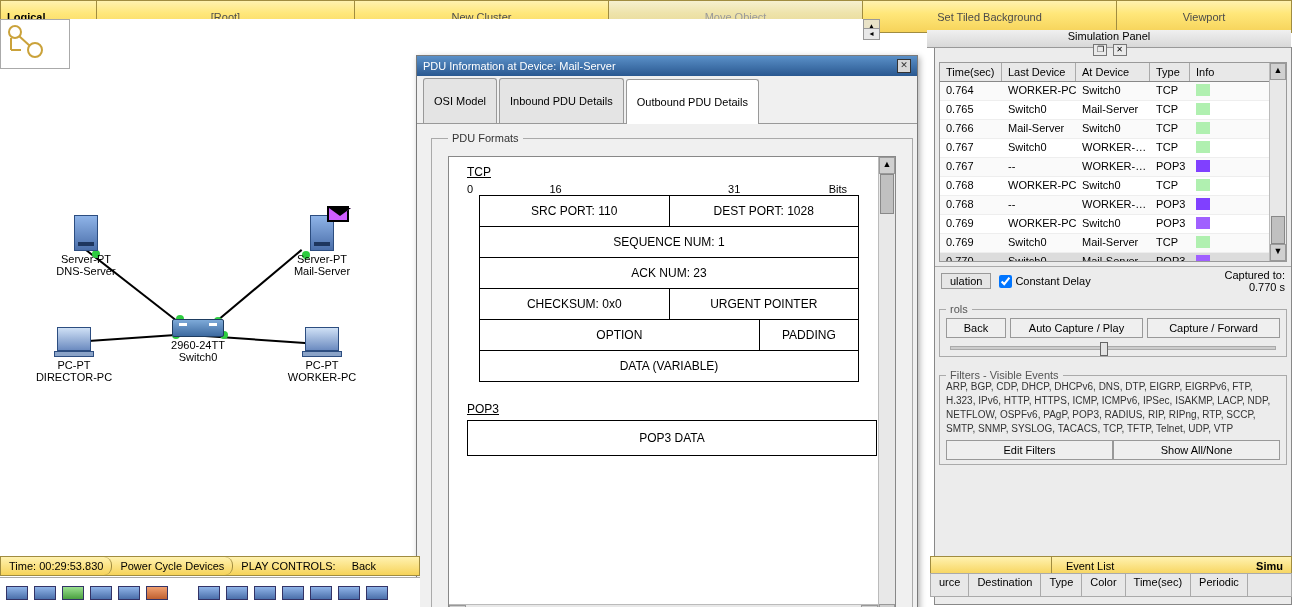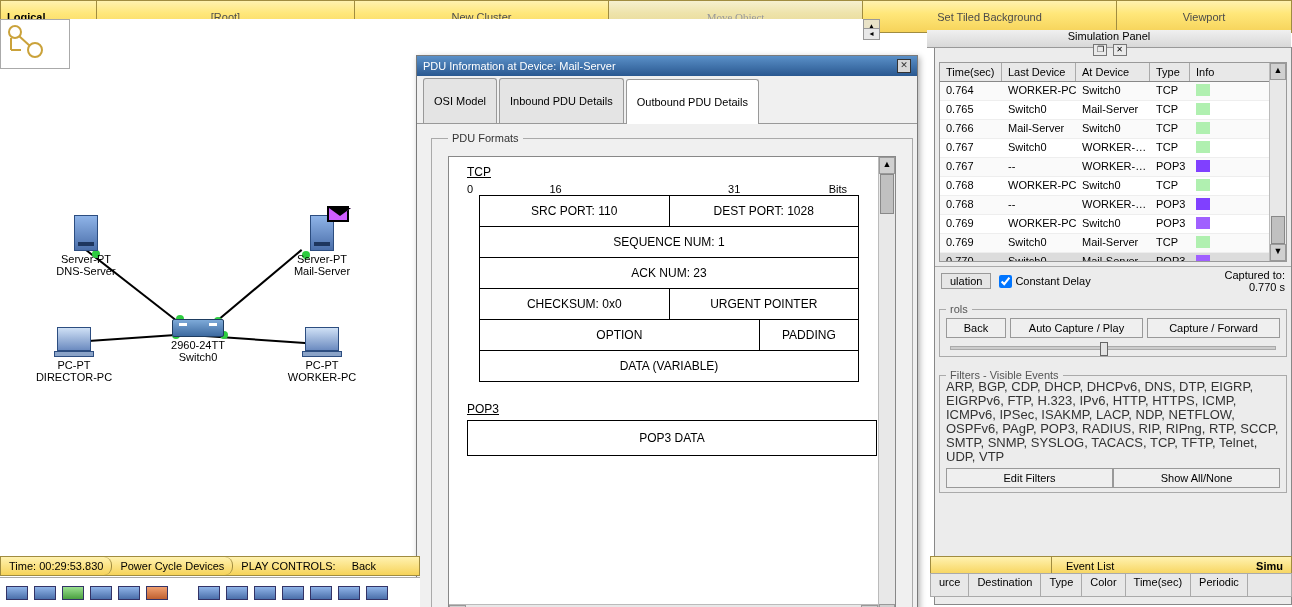--- a/index.html
+++ b/index.html
@@ -2,21 +2,21 @@
 <html><head>
 <meta charset="utf-8">
 <style>
 * { box-sizing: border-box; margin: 0; padding: 0; font-family: "Segoe UI", Tahoma, Arial, sans-serif; font-size: 11px; }
 html, body { width: 1292px; height: 607px; overflow: hidden; background: #ffffff; }
 
 
 .top-bar { display: flex; height: 33px; border: 1px solid #a08c40; }
 .top-bar .cell { border-right: 1px solid #a08c40; display: flex; align-items: center; justify-content: center; color: #4b4b4b; cursor: pointer; background: linear-gradient(#fff2b0,#ffe77a 40%,#f6d35a); }
 .top-bar .cell.bold { font-weight: bold; color:#000; }
-.top-bar .cell.greyed { color:#999; background: linear-gradient(#f6f0d0,#eee3aa 40%,#e6d690); font-family: Liberation Serif, serif; }
+.top-bar .cell.greyed { color:#999; background: linear-gradient(#f6f0d0,#eee3aa 40%,#e6d690); }
 .top-bar .cell.last { border-right:none; }
 
 
 .workspace { position:absolute; top:19px; left:0; right:0; bottom:0; }
 .canvas { position:absolute; top:0; left:0; width:880px; height:557px; background:#fff; }
 .canvas-scroll-btn { position:absolute; top:0; right:0; width:17px; height:17px; background:#e9e3c8; border:1px solid #999; font-size:10px; text-align:center; line-height:14px; }
 
 
 .tool-box { position:absolute; top:0; left:0; width:70px; height:50px; border:1px solid #aaa; display:flex; align-items:flex-start; justify-content:flex-start; padding:4px; }
 .hier-icon { width:40px; height:36px; }
@@ -83,21 +83,21 @@
 .sim-row-strip label{ display:flex; align-items:center; gap:3px; }
 .capture-info{ margin-left:auto; text-align:right; font-size:11px; }
 
 .sim-group{ margin:4px; border:1px solid #aaa; padding:4px 6px; position:relative; }
 .sim-group-label{ position:absolute; top:-7px; left:6px; background:#ececec; padding:0 4px; font-size:11px; color:#555; }
 .play-row{ display:flex; gap:4px; margin-top:4px; }
 .play-row .btn{ flex:1; border:1px solid #999; background:#efefef; padding:3px 0; text-align:center; cursor:pointer; }
 .slider-track{ margin:8px 4px 2px; height:4px; background:#ccc; position:relative; border:1px solid #aaa; }
 .slider-thumb{ position:absolute; top:-5px; left:46%; width:8px; height:14px; background:#e4e4e4; border:1px solid #666; }
 
-.filter-text{ font-size:13px; color:#333; line-height:14px; word-break:break-word; }
+.filter-text{ font-size:10px; color:#333; line-height:14px; word-break:break-word; }
 .filter-btns{ display:flex; margin-top:4px; }
 .filter-btns .btn{ flex:1; border:1px solid #999; background:#efefef; padding:3px 0; text-align:center; cursor:pointer; }
 
 
 .bottom-status{ position:absolute; left:0; bottom:31px; width:420px; height:20px; background:linear-gradient(#fff2b0,#f6d35a); border:1px solid #a08c40; display:flex; align-items:center; font-size:11px; }
 .bottom-status .seg{ border-right:1px solid #a08c40; padding:0 8px; height:100%; display:flex; align-items:center;border-radius:8px; }
 
 .bottom-icons{ position:absolute; left:0; bottom:0; width:420px; height:30px; display:flex; align-items:center; gap:6px; padding:4px 6px; border-top:1px solid #aaa; background:#fff; }
 .dev-ic{ width:22px; height:14px; border:1px solid #336; background:linear-gradient(#8fb4e8,#4b6faa); }
 .dev-ic.r{ background:linear-gradient(#f0a070,#c06030); }

